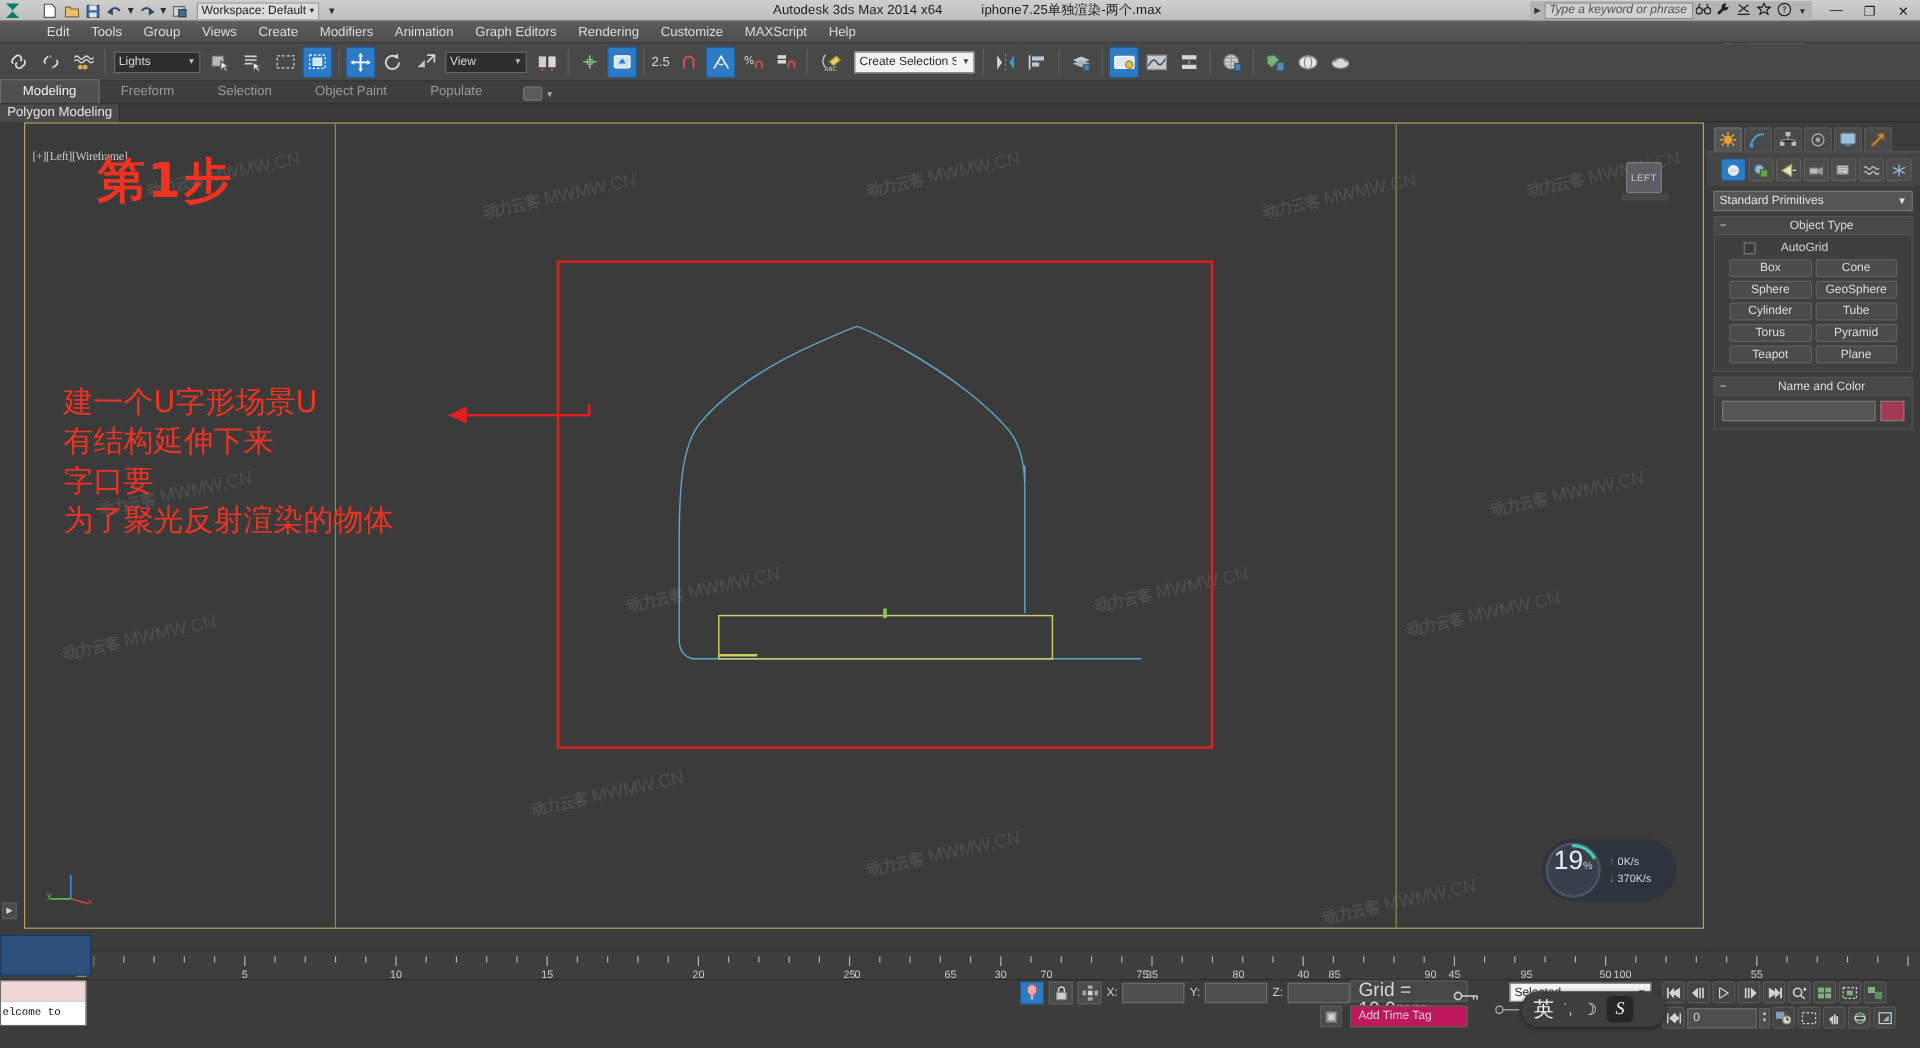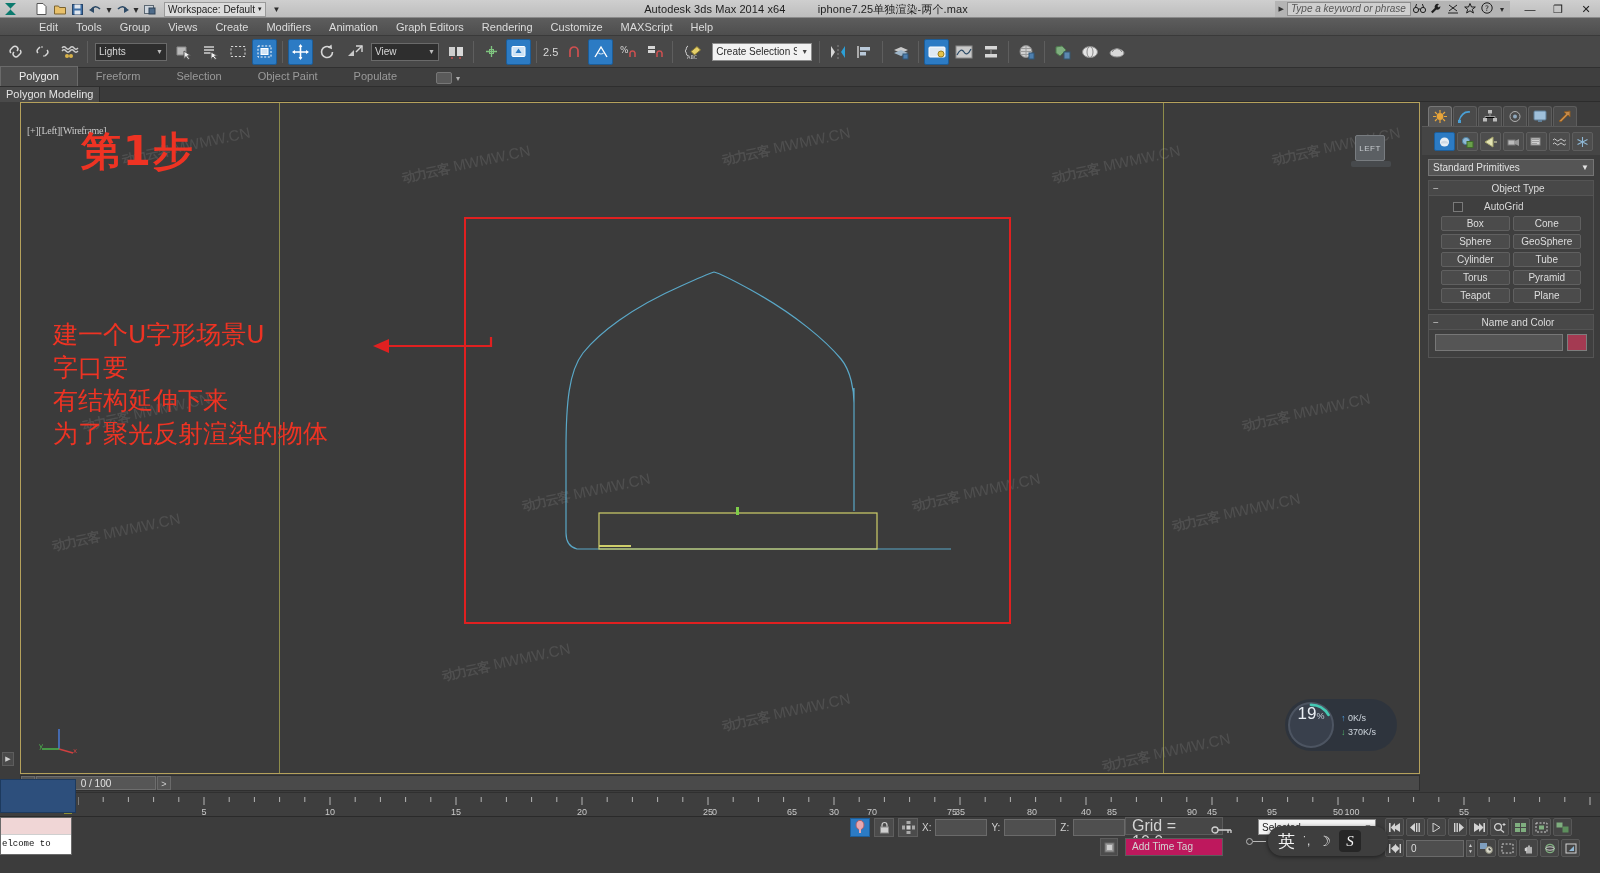--- a/index.html
+++ b/index.html
@@ -182,21 +182,21 @@
   .speedw {
     position: absolute; right: 22px; bottom: 22px; width: 112px; height: 52px;
     background: rgba(46,52,62,.92); border-radius: 26px; display: flex; align-items: center;
   }
   .ring {
     width: 46px; height: 46px; margin-left: 3px; border-radius: 50%;
     background: #39404c; border: 2px solid #4d5562;
     display: flex; align-items: baseline; justify-content: center;
     position: relative;
   }
-  .ring .rnum { font-size: 17px; color: #e9eef4; }
+  .ring .rnum { font-size: 22px; color: #e9eef4; }
   .ring .rpct { font-size: 9px; color: #c3cbd6; }
   .ring .arc {
     position: absolute; left: -2px; top: -2px; width: 46px; height: 46px;
   }
   .rates { margin-left: 7px; font-size: 9px; line-height: 14px; color: #cfd6de; }
   .rates .up { color: #4c9bdc; }
   .rates .dn { color: #4fb36a; }
 
   
   .cmdpanel {
@@ -706,21 +706,21 @@
     </div>
     <div class="tbtn">
       <svg width="18" height="16" viewBox="0 0 18 16">
           <ellipse cx="9" cy="9" rx="7" ry="4" fill="#d8d8d8" stroke="#8a8a8a"></ellipse>
           <path d="M4 8 Q9 1 14 8" fill="#d8d8d8" stroke="#8a8a8a"></path>
         </svg>
     </div>
   </div>
 
   <div class="ribbon">
-    <div class="rtab active">Polygon</div>
+    <div class="rtab active">Modeling</div>
     <div class="rtab">Freeform</div>
     <div class="rtab">Selection</div>
     <div class="rtab">Object Paint</div>
     <div class="rtab">Populate</div>
     <div style="flex:1"></div>
     <div style="display:flex;align-items:center;gap:4px;padding-right:1140px;padding-bottom:2px">
       <div class="rib-chip"></div>
       <span style="font-size:8px;color:#b0b0b0">▾</span>
     </div>
   </div>
@@ -769,22 +769,22 @@
 
       <rect x="578" y="410" width="278" height="36" fill="none" stroke="#cfcf6a" stroke-width="1.2"></rect>
       <path d="M578 443 L610 443" stroke="#cfcf6a" stroke-width="2"></path>
 
       <rect x="715" y="404" width="3" height="8" fill="#7fce4a"></rect>
     </svg>
 
     <div class="ann-step">第1步</div>
     <div class="ann-body">
       <div>建一个U字形场景U</div>
+      <div>有结构延伸下来</div>
       <div>字口要</div>
-      <div>有结构延伸下来</div>
       <div>为了聚光反射渲染的物体</div>
     </div>
     <svg class="arrow-wrap" viewBox="0 0 120 22">
       <path d="M118 2 L118 11 L14 11" stroke="#e02020" stroke-width="2.2" fill="none"></path>
       <polygon points="0,11 16,4 16,18" fill="#e02020"></polygon>
     </svg>
 
     <div class="viewcube">
       <div class="vc-face">LEFT</div>
       <div class="vc-base"></div>
@@ -935,25 +935,20 @@
         <span class="minus">−</span>
         <span class="htxt">Name and Color</span>
       </div>
       <div class="namecolor">
         <div class="nc-field"></div>
         <div class="nc-swatch"></div>
       </div>
     </div>
   </div>
 
-  <div class="timeslider">
-    <div class="ts-arrow">&lt;</div>
-    <div class="ts-thumb">0 / 100</div>
-    <div class="ts-arrow">&gt;</div>
-  </div>
 
   <div class="trackbar">
     <div class="tb-key-icon">
       <svg width="18" height="15" viewBox="0 0 18 15">
           <path d="M2 7h14" stroke="#cfcfcf"></path>
           <path d="M5 3 L5 11 M13 3 L13 11" stroke="#cfcfcf"></path>
           <polygon points="9,1 6,5 12,5" fill="#cfcfcf"></polygon>
           <rect x="2" y="11" width="14" height="2" fill="#9a9a9a"></rect>
         </svg>
     </div>

